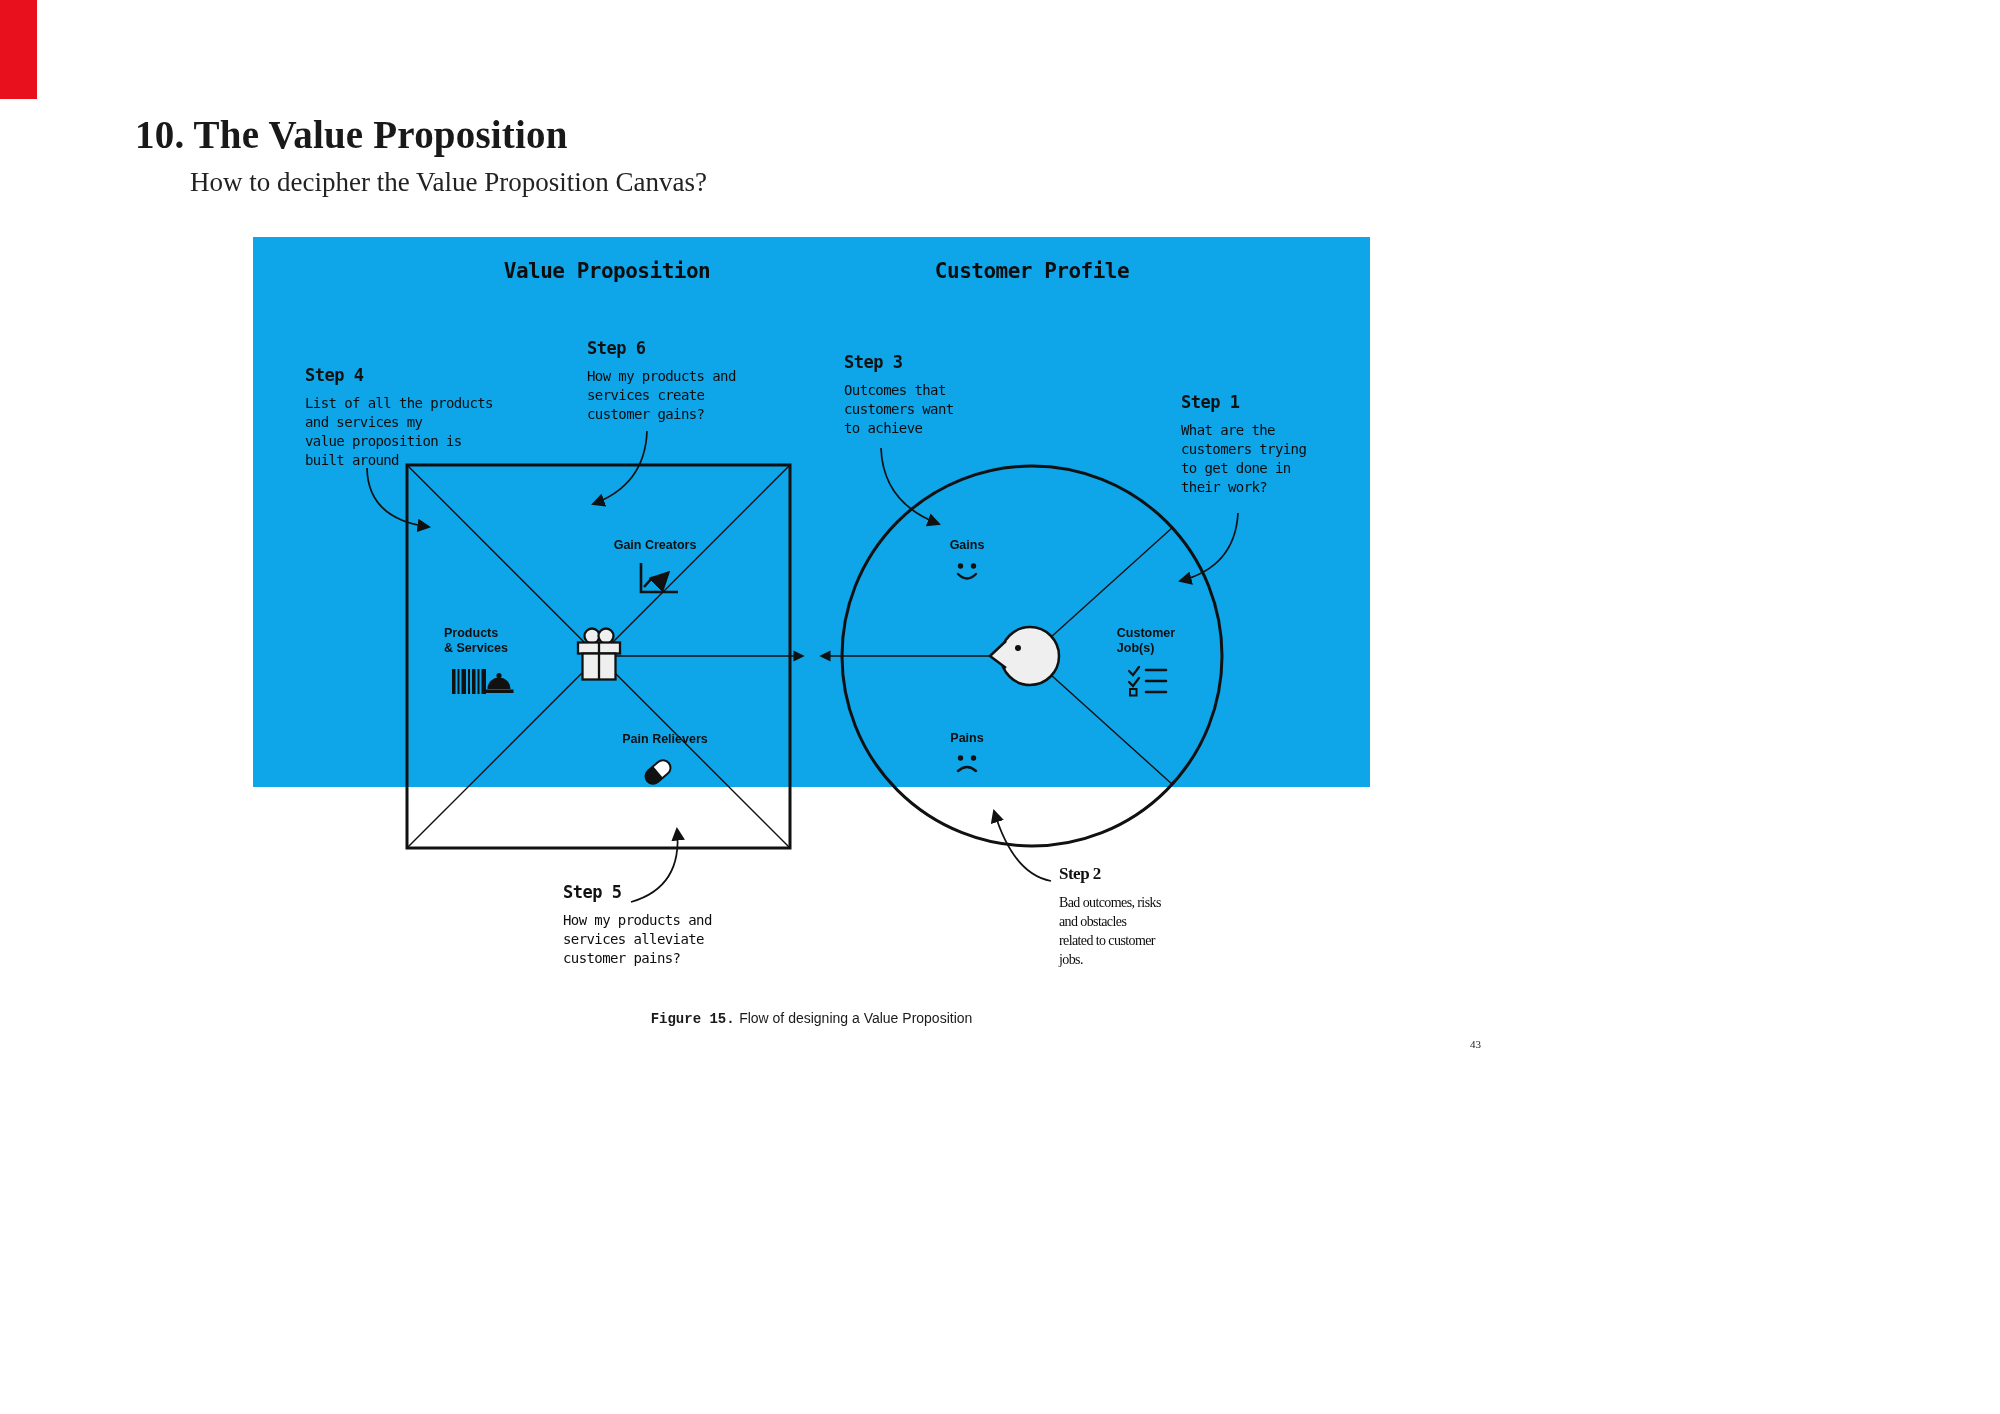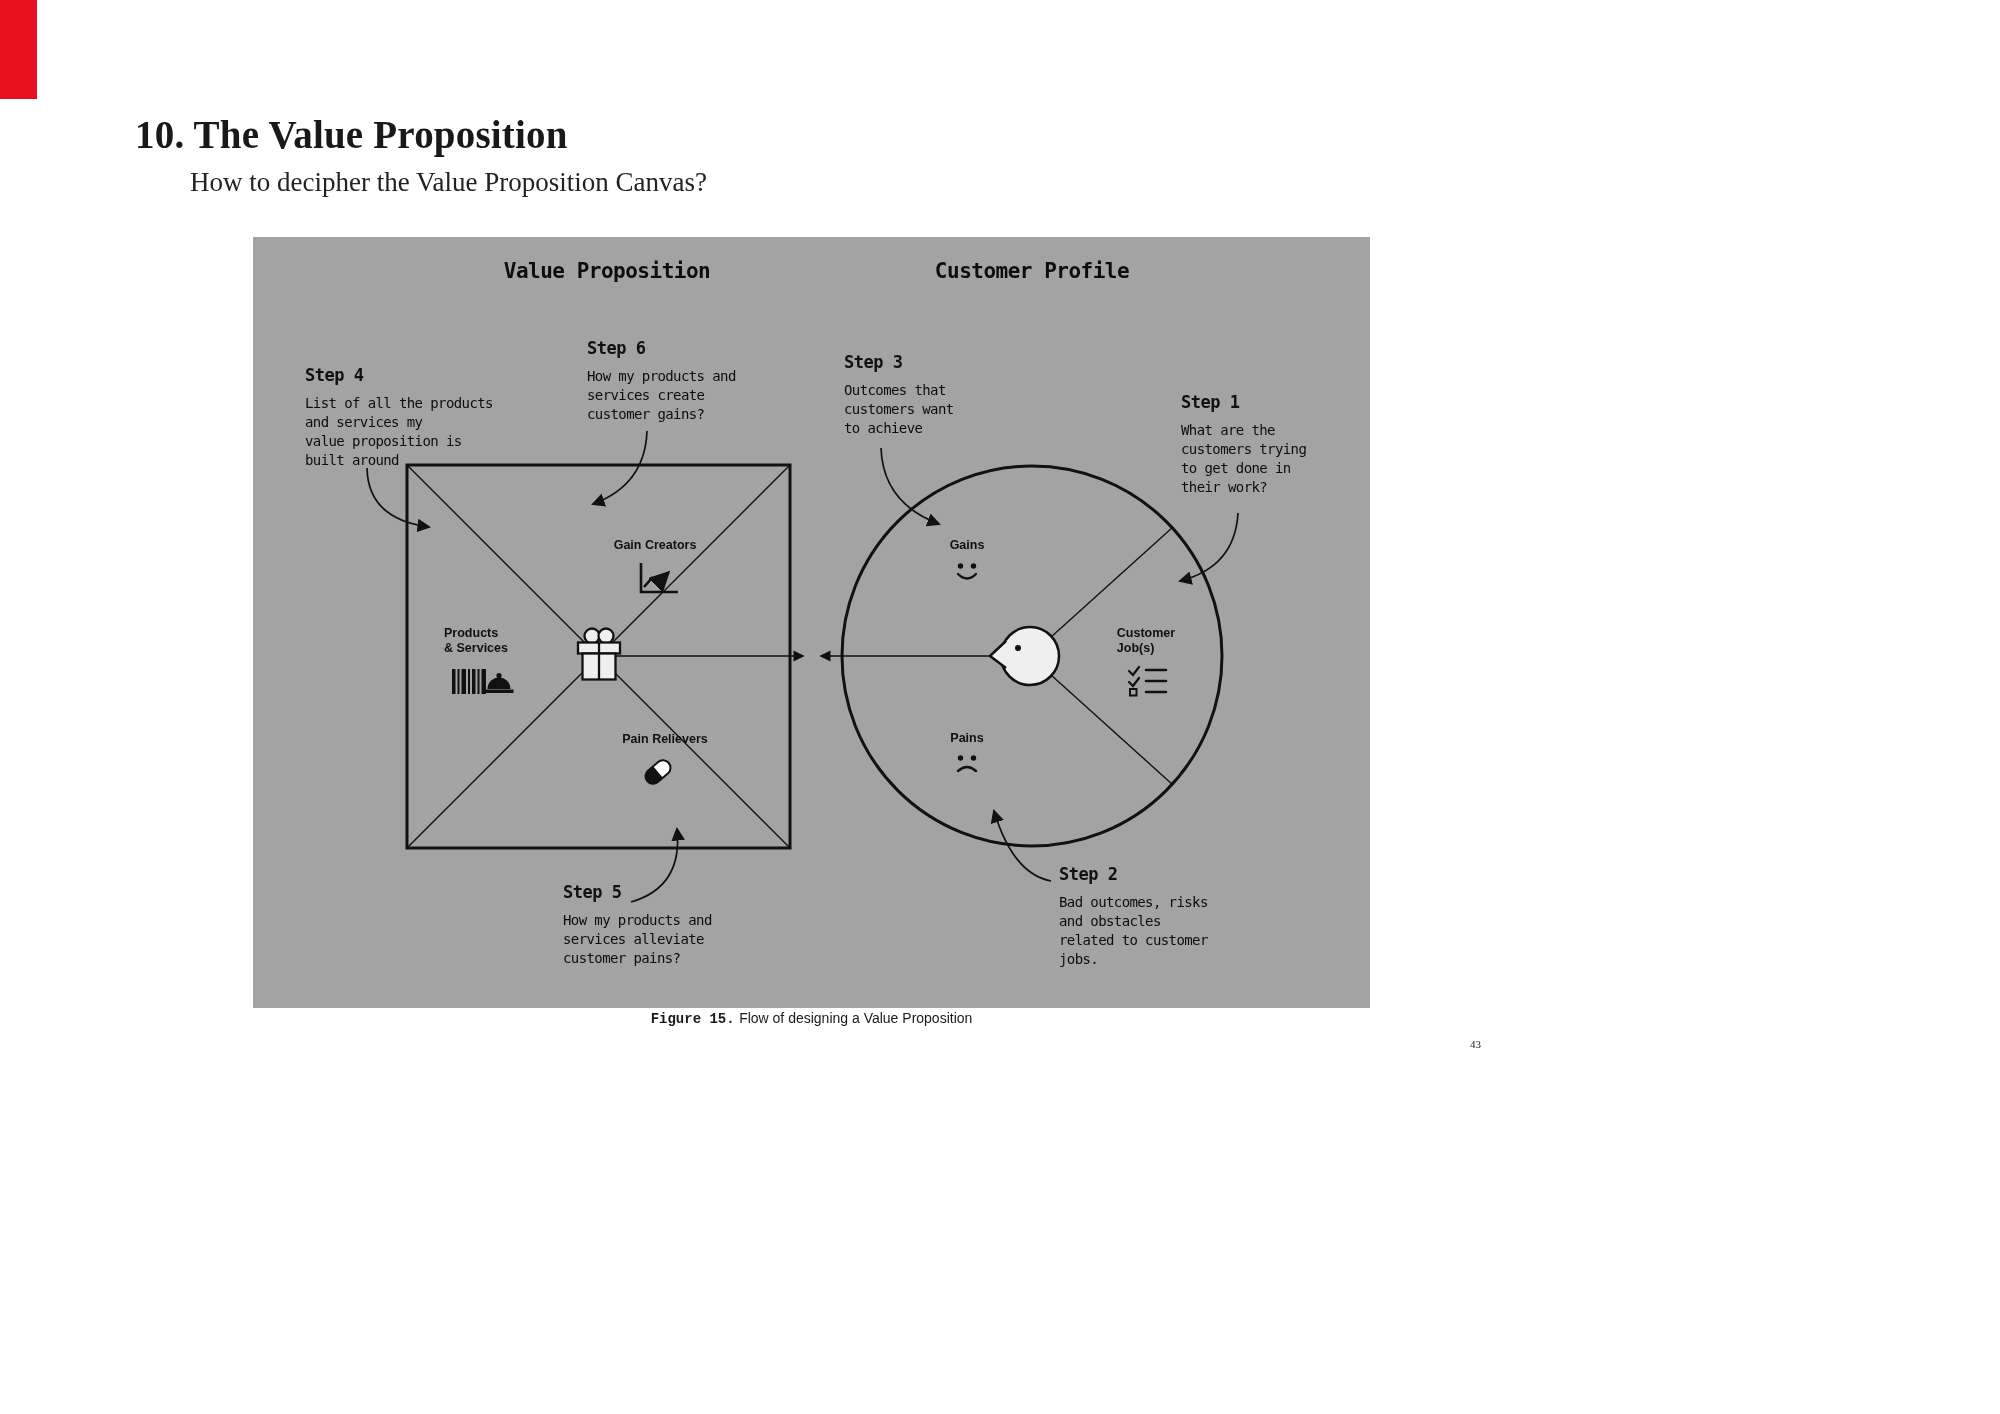--- a/index.html
+++ b/index.html
@@ -20,41 +20,41 @@
     font-family:"Liberation Serif", serif;
     font-weight:700; font-size:39px; color:#191919;
     letter-spacing:0.2px;
   }
   .doc-subtitle {
     position:absolute; left:190px; top:167px;
     font-family:"Liberation Serif", serif;
     font-size:27px; color:#222;
   }
   .panel {
-    position:absolute; left:253px; top:237px; width:1117px; height:771px;
-    background:#a3a3a3;
+    position:absolute; left:253px; top:237px; width:1117px; height:550px;
+    background:#0ea5e9;
   }
   .panel svg.overlay { position:absolute; left:0; top:0; pointer-events:none; }
   .hand { font-family:"DejaVu Sans Mono", monospace; }
   .col-heading {
     position:absolute; top:22px; transform:translateX(-50%);
     font-size:21px; font-weight:700; letter-spacing:-0.5px; color:#0d0d0d;
     white-space:nowrap;
   }
   .vp-heading { left:354px; }
   .cp-heading { left:779px; }
   .step { position:absolute; }
   .step .step-label { display:block; font-size:17px; font-weight:700; margin-bottom:9px; letter-spacing:-0.5px; }
   .step .step-text { font-size:14px; line-height:1.36; white-space:pre-line; letter-spacing:-0.6px; color:#0d0d0d; }
   .step-4 { left:52px;  top:128px; }
   .step-6 { left:334px; top:101px; }
   .step-3 { left:591px; top:115px; }
   .step-1 { left:928px; top:155px; }
   .step-5 { left:310px; top:645px; }
-  .step-2 { left:806px; top:627px; }
+  .step-2 { left:806px; top:627px;font-family:Liberation Serif, serif; }
   .dlabel {
     position:absolute; transform:translateX(-50%);
     font-size:12.5px; font-weight:700; text-align:left;
     white-space:pre-line; line-height:1.2; color:#101010;
   }
   .lbl-gain-creators { left:402px; top:301px; }
   .lbl-products      { left:223px; top:389px; }
   .lbl-pain-relievers{ left:412px; top:495px; }
   .lbl-gains         { left:714px; top:301px; }
   .lbl-jobs          { left:893px; top:389px; }

